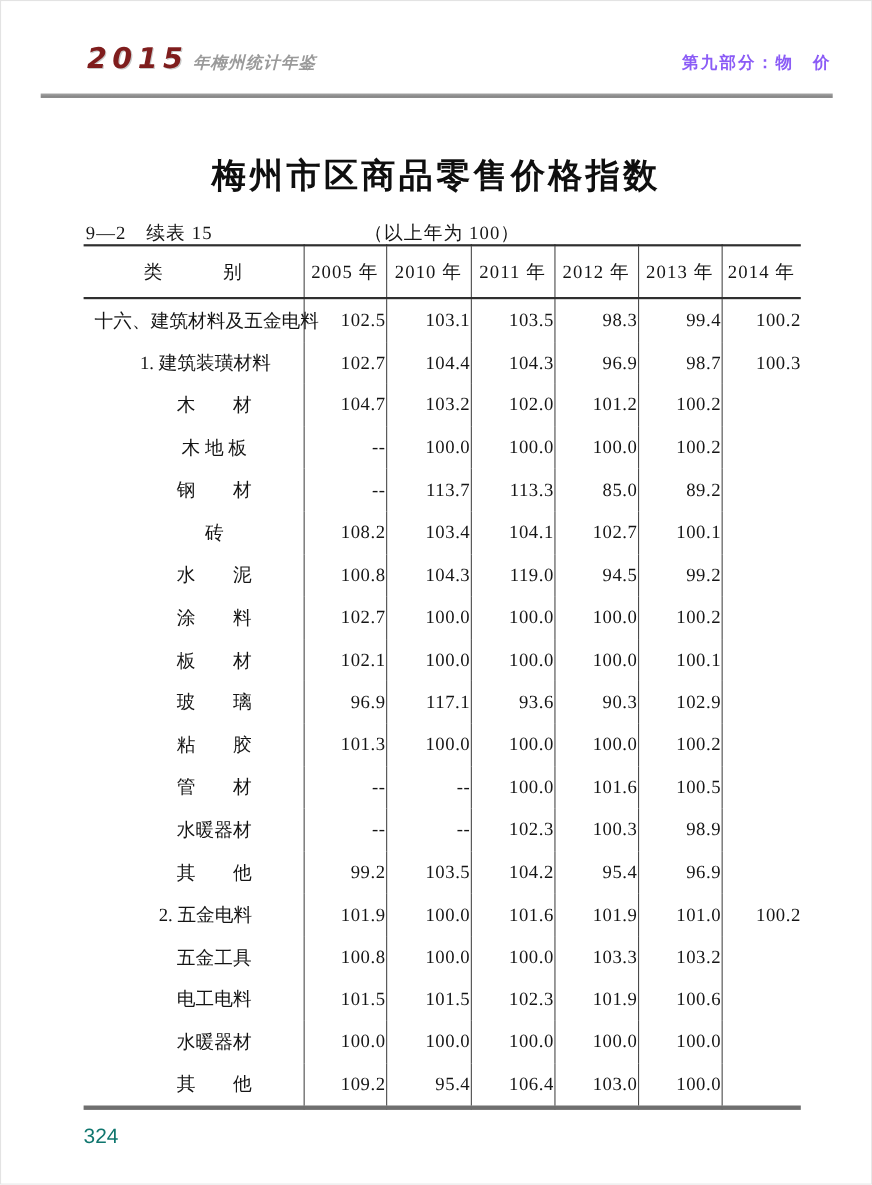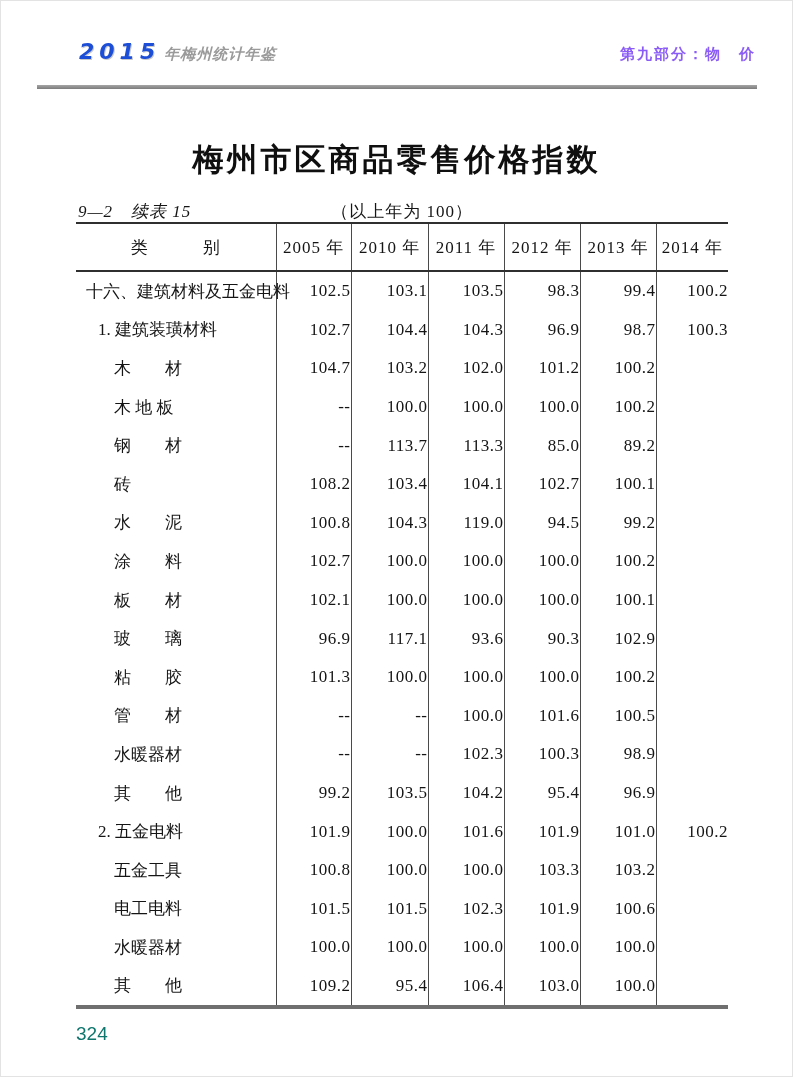--- a/index.html
+++ b/index.html
@@ -15,22 +15,22 @@
   }
   
   .running-header{
     position:absolute;top:40px;left:78px;right:36px;
     display:flex;align-items:baseline;justify-content:space-between;
   }
   .logo{display:flex;align-items:baseline;}
   .logo-year{
     font-family:"DejaVu Sans","Liberation Sans",sans-serif;
     font-style:italic;font-weight:bold;
-    font-size:22px;line-height:1;
-    color:#1d4ed8;letter-spacing:5px;
+    font-size:26px;line-height:1;
+    color:#7f1d1d;letter-spacing:5px;
     text-shadow:1px 1px 0 #c9c9c9;
   }
   .logo-suffix{
     font-family:"DejaVu Sans","Liberation Sans",sans-serif;
     font-style:italic;font-weight:bold;
     font-size:15px;color:#9a9a9a;letter-spacing:1px;
     margin-left:4px;
   }
   .section-label{
     font-family:"Liberation Sans","DejaVu Sans",sans-serif;
@@ -45,21 +45,21 @@
     position:absolute;top:138px;left:0;width:100%;
     text-align:center;
     font-size:31px;font-weight:bold;letter-spacing:3px;
     color:#0f0f0f;
   }
   .caption-row{
     position:absolute;top:199px;left:75px;width:652px;height:22px;
   }
   .caption-left{
     position:absolute;left:2px;top:0;
-    font-size:17px;letter-spacing:1px;font-style:italic;
+    font-size:17px;letter-spacing:1px;
   }
   .caption-center{
     position:absolute;left:0;top:0;width:100%;text-align:center;
     font-size:17px;letter-spacing:1px;
   }
   
   table.price-table{
     position:absolute;top:221px;left:75px;
     width:652px;
     border-collapse:collapse;table-layout:fixed;
@@ -69,21 +69,21 @@
   }
   table.price-table thead tr{border-bottom:2px solid #2f2f2f;}
   table.price-table th{
     font-weight:normal;height:46px;text-align:center;
     letter-spacing:1px;padding:0;
   }
   table.price-table td{height:38.6px;padding:0;}
   table.price-table th:not(:first-child),
   table.price-table td:not(:first-child){border-left:1.5px solid #4a4a4a;}
   td.num{text-align:right;padding-right:16px;letter-spacing:0.5px;}
-  td.label{text-align:left;white-space:pre;}
+  td.label{text-align:center;white-space:pre;}
   td.label.indent-0{padding-left:10px;}
   td.label.indent-1{padding-left:22px;}
   td.label.indent-2{padding-left:38px;}
   
   .page-number{
     position:absolute;top:1022px;left:75px;
     font-family:"Liberation Sans","DejaVu Sans",sans-serif;
     font-size:19px;color:#0f766e;
   }
 </style>

